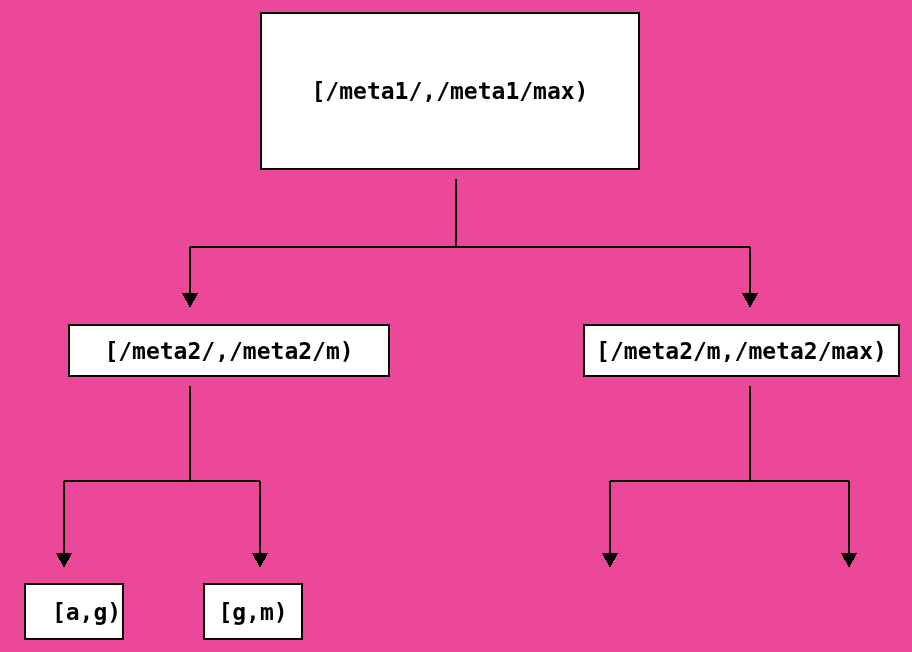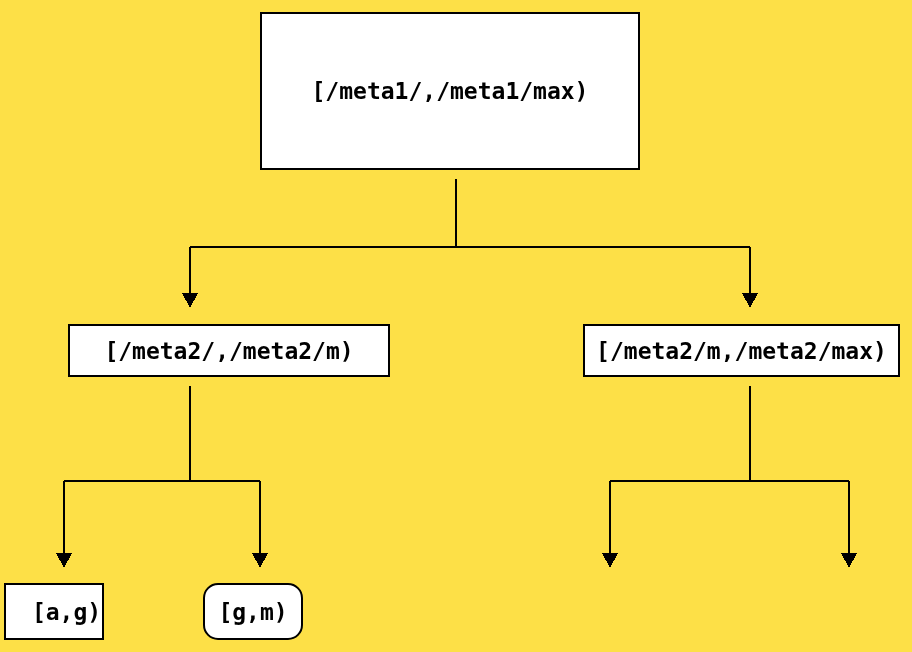--- a/index.html
+++ b/index.html
@@ -4,21 +4,21 @@
 <style>
   html, body {
     margin: 0;
     padding: 0;
     background: #ffffff;
   }
   .canvas {
     position: relative;
     width: 912px;
     height: 652px;
-    background: #fde047;
+    background: #ec4899;
     font-family: "DejaVu Sans Mono", "Liberation Mono", monospace;
     overflow: hidden;
   }
   .edges-svg {
     position: absolute;
     left: 0;
     top: 0;
     width: 912px;
     height: 652px;
   }
@@ -43,22 +43,22 @@
     font-size: 23px;
     font-weight: bold;
     color: #000000;
     white-space: nowrap;
     letter-spacing: 0;
   }
   
   .node-root       { left: 260px; top: 12px;  width: 380px; height: 158px; }
   .node-left       { left: 23px;  top: 324px; width: 322px; height: 53px; margin-left: 45px;  }
   .node-right      { left: 583px; top: 324px; width: 317px; height: 53px; text-align: right;  }
-  .node-leaf-ag    { left: 4px;   top: 583px; width: 100px; height: 57px; padding-left: 25px;  }
-  .node-leaf-gm    { left: 203px; top: 583px; width: 100px; height: 57px; border-radius: 15px;  }
+  .node-leaf-ag    { left: 24px;   top: 583px; width: 100px; height: 57px; padding-left: 25px;  }
+  .node-leaf-gm    { left: 203px; top: 583px; width: 100px; height: 57px;  }
   .node-leaf-ms    { left: 553px; top: 583px; width: 102px; height: 57px;  }
   .node-leaf-smax  { left: 778px; top: 583px; width: 128px; height: 57px;  }
 </style>
 </head>
 <body>
 
 <div class="canvas">
 
   <svg class="edges-svg" viewBox="0 0 912 652" shape-rendering="crispEdges">
 

